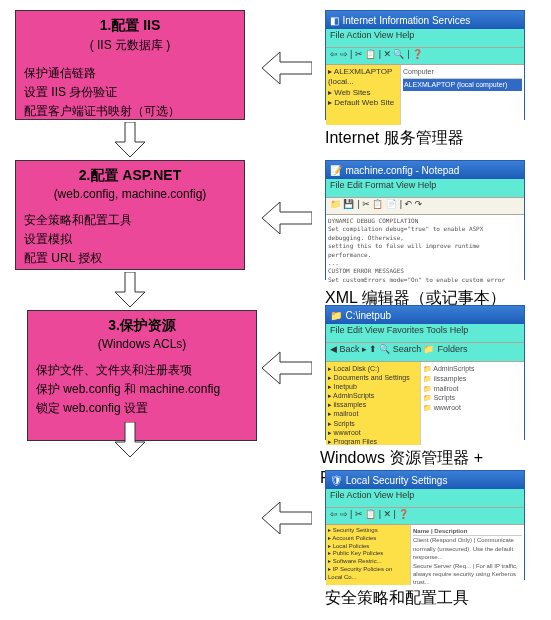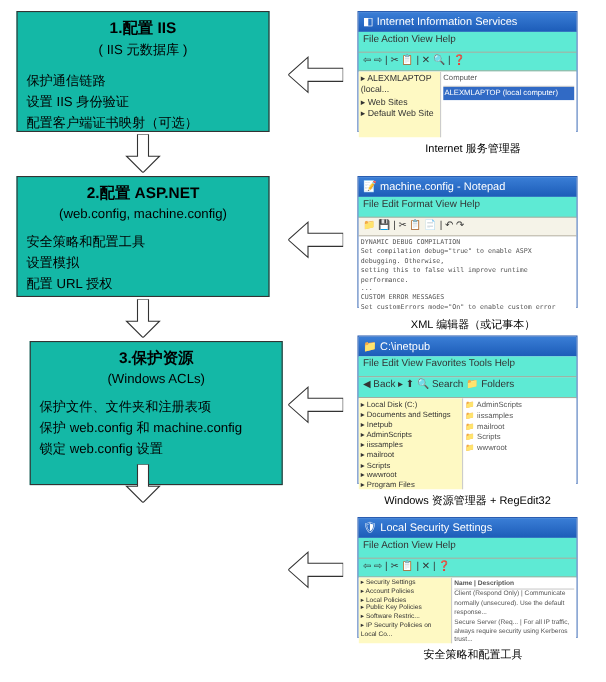--- a/index.html
+++ b/index.html
@@ -12,21 +12,21 @@
     box-sizing: border-box;
   }
   .diagram {
     position: relative;
     width: 531px;
     height: 600px;
   }
   .step-box {
     position: absolute;
     border: 1px solid #333;
-    background: #14b8a6;
+    background: #ec4899;
     width: 230px;
     padding: 6px 8px 8px 8px;
     box-sizing: border-box;
   }
   .step-title {
     text-align: center;
     font-weight: bold;
     font-size: 14px;
     margin-bottom: 2px;
   }
@@ -72,37 +72,37 @@
     background: #fff;
     height: 70px;
     display: flex;
     font-size: 8px;
     overflow: hidden;
   }
   .screenshot-tree {
     width: 70px;
     border-right: 1px solid #ccc;
     padding: 2px;
-    background: #fef9c3;
+    background: #fde047;
     font-size: 8px;
     line-height: 1.3;
     color: #333;
   }
   .screenshot-content {
     flex: 1;
     padding: 2px;
     font-size: 7px;
     color: #555;
     line-height: 1.4;
     overflow: hidden;
   }
   .caption {
     position: absolute;
-    font-size: 10px;
-    text-align: center;
+    font-size: 16px;
+    text-align: left;
     width: 210px;
   }
   .arrow-down {
     position: absolute;
   }
   .arrow-left {
     position: absolute;
   }
   svg { display: block; }
   .folder-icon { color:#d8a93a; }

